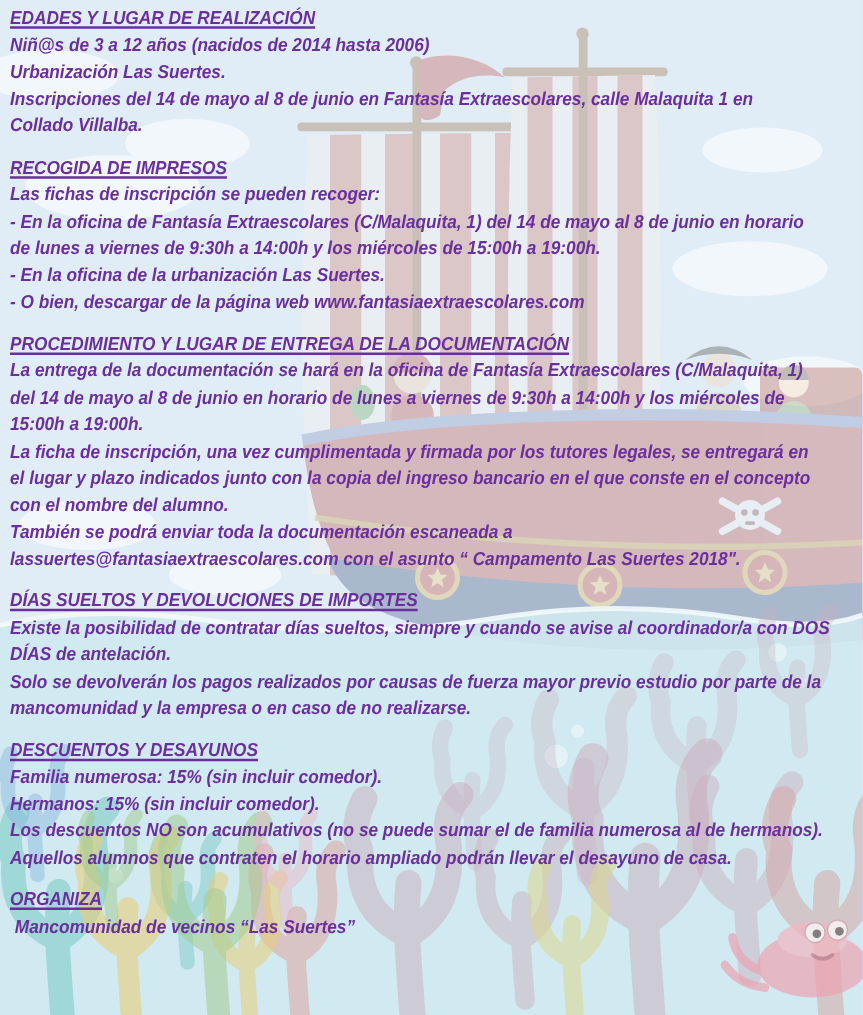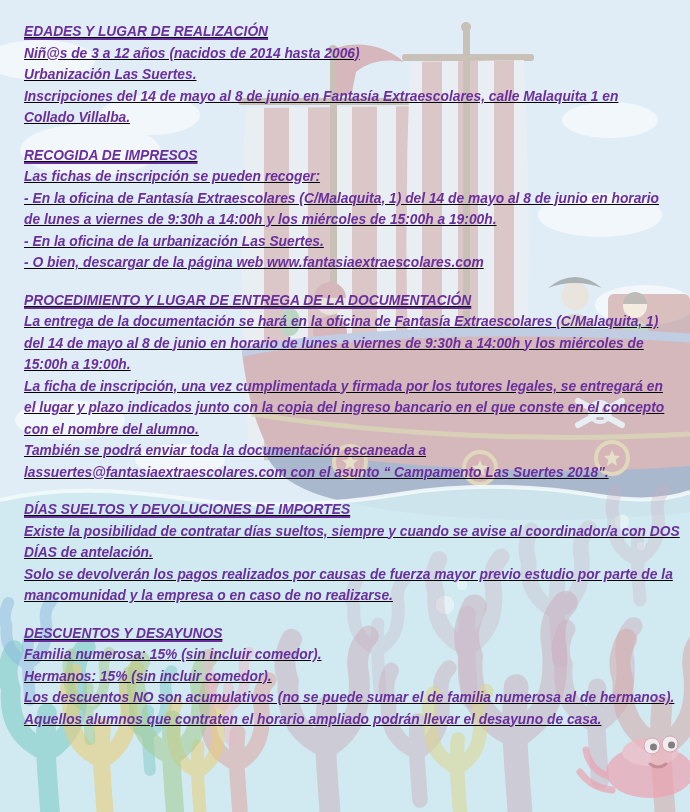--- a/index.html
+++ b/index.html
@@ -22,21 +22,21 @@
     inset: 0;
     z-index: 0;
   }
   .doc-body {
     position: absolute;
     inset: 0;
     z-index: 1;
     padding: 4px 0 0 8px;
     box-sizing: border-box;
   }
-  .doc-section { margin: 16px; text-decoration: underline; }
+  .doc-section { margin: 0; }
   .doc-section + .doc-section { margin-top: 12px; }
   .heading, .line {
     color: #6a2f9d;
     font-size: 15px;
     line-height: 21.5px;
     font-weight: bold;
     font-style: italic;
     white-space: pre;
     transform: scaleX(0.92);
     transform-origin: 0 50%;
@@ -231,15 +231,19 @@
         <div class="line">Solo se devolverán los pagos realizados por causas de fuerza mayor previo estudio por parte de la</div>
         <div class="line">mancomunidad y la empresa o en caso de no realizarse.</div>
       </section>
       <section class="doc-section">
         <div class="heading">DESCUENTOS Y DESAYUNOS</div>
         <div class="line">Familia numerosa: 15% (sin incluir comedor).</div>
         <div class="line">Hermanos: 15% (sin incluir comedor).</div>
         <div class="line">Los descuentos NO son acumulativos (no se puede sumar el de familia numerosa al de hermanos).</div>
         <div class="line">Aquellos alumnos que contraten el horario ampliado podrán llevar el desayuno de casa.</div>
       </section>
+      <section class="doc-section">
+        <div class="heading">ORGANIZA</div>
+        <div class="line"> Mancomunidad de vecinos “Las Suertes”</div>
+      </section>
     </div>
 
 </div>
 
 </body></html>

